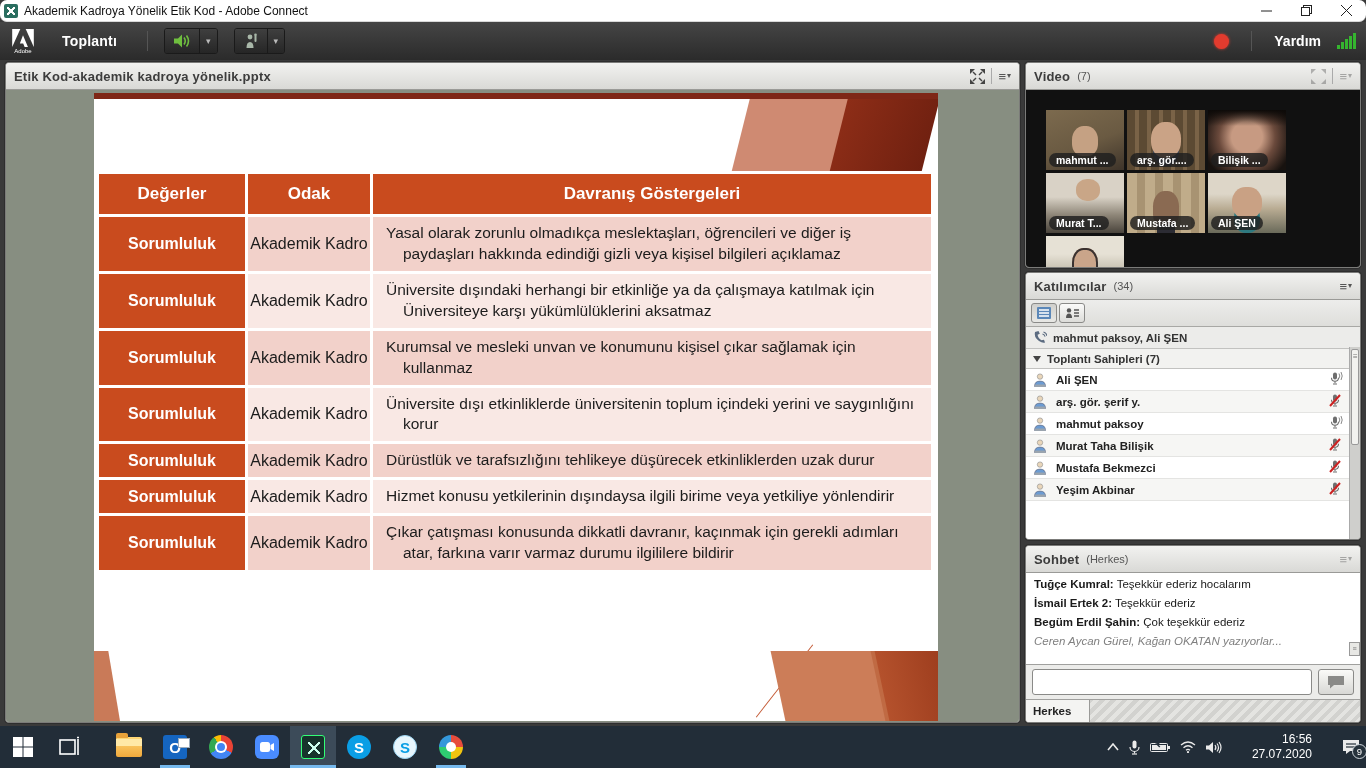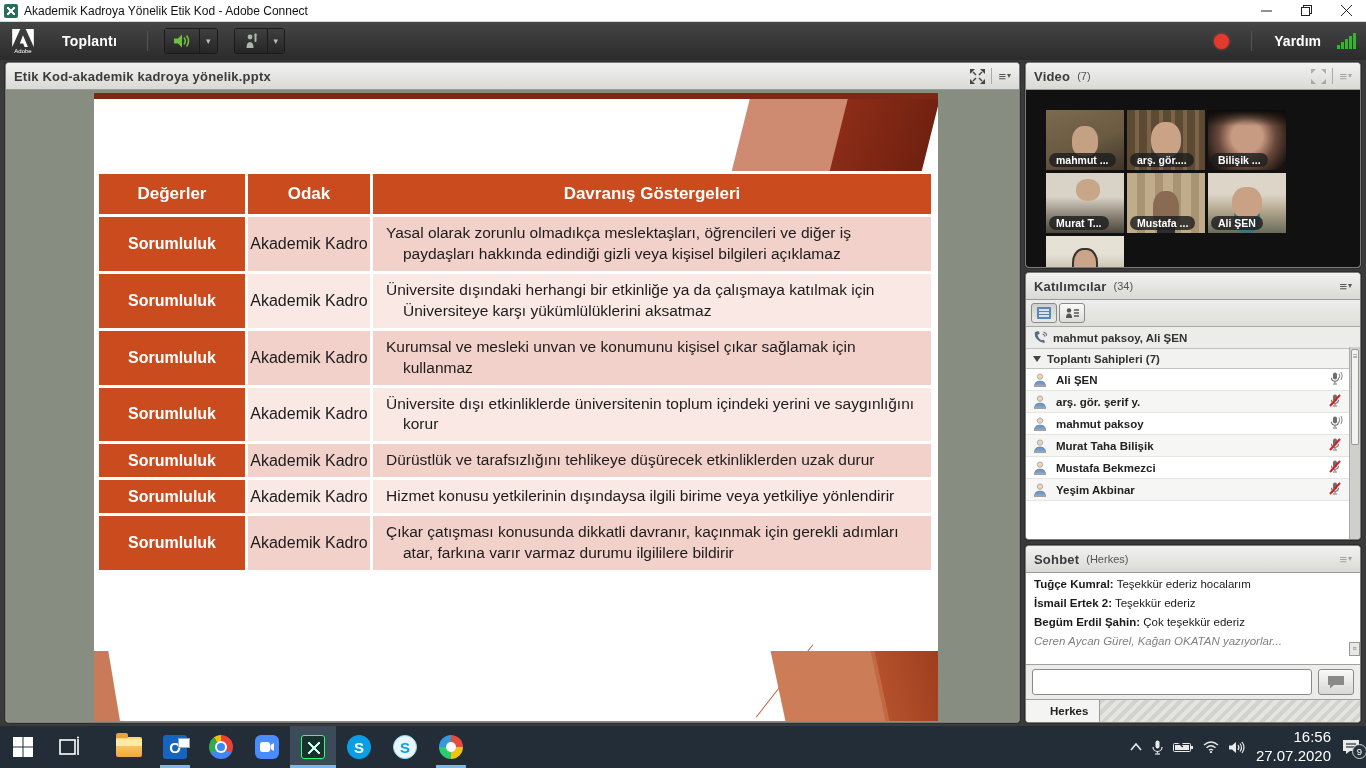--- a/index.html
+++ b/index.html
@@ -1,19 +1,19 @@
 <!DOCTYPE html>
 <html><head>
 <meta charset="utf-8">
 <style>
   * { margin:0; padding:0; box-sizing:border-box; }
   html,body { width:1366px; height:768px; overflow:hidden; font-family:"Liberation Sans", sans-serif; background:#3a3a3a; }
 
   
-  #titlebar { position:absolute; left:0; top:0; width:1366px; height:22px; background:#ffffff; display:flex; align-items:center; border-bottom:1px solid #d8d8d8; }
+  #titlebar { position:absolute; left:0; top:0; width:1366px; height:22px; background:#ffffff; display:flex; align-items:center; border-bottom:1px solid #d8d8d8;border-radius:7px; }
   #app-icon { width:14px; height:14px; margin:0 6px 0 4px; background:#2a6e60; border-radius:2px; position:relative; }
   #app-icon:before { content:""; position:absolute; left:3px; top:3px; width:8px; height:8px;
      background: linear-gradient(45deg, transparent 40%, #fff 40%, #fff 60%, transparent 60%),
                  linear-gradient(-45deg, transparent 40%, #fff 40%, #fff 60%, transparent 60%); }
   #window-title { font-size:12px; color:#111; }
   #win-controls { margin-left:auto; display:flex; height:100%; }
   .win-btn { width:40px; height:100%; display:flex; align-items:center; justify-content:center; font-size:12px; color:#222; }
   .win-btn svg { display:block; }
 
   
@@ -107,32 +107,32 @@
   #chat-pod { left:1025px; top:545px; width:336px; height:178px; }
   #chat-msgs { position:absolute; left:0; top:27px; right:0; height:92px; background:#fff; border-bottom:1px solid #a0a09e; padding:5px 8px 0; overflow:hidden; }
   .chat-line { font-size:11.5px; color:#1a1a1a; margin-bottom:7px; }
   .chat-line b { font-weight:bold; }
   #typing-line { font-size:11.5px; color:#808080; font-style:italic; }
   #chat-scroll-nub { position:absolute; right:0px; top:96px; width:11px; height:14px; background:#e8e8e5; border:1px solid #999; font-size:7px; color:#777; text-align:center; line-height:12px; }
   #chat-input-row { position:absolute; left:0; top:119px; right:0; height:34px; display:flex; align-items:center; padding:0 6px; gap:6px; background:#ececea; }
   #chat-input { flex:1; height:26px; border:1px solid #8a8a88; border-radius:3px; background:#fff; font-size:12px; padding:0 6px; font-family:"Liberation Sans",sans-serif; }
   #chat-send { width:36px; height:26px; border:1px solid #8a8a88; border-radius:3px; background:linear-gradient(#fafaf8,#d8d8d5); display:flex; align-items:center; justify-content:center; }
   #chat-tabs { position:absolute; left:0; top:153px; right:0; bottom:0; background:repeating-linear-gradient(135deg,#e4e4e1 0 4px,#d2d2cf 4px 8px); border-top:1px solid #a0a09e; }
-  #tab-herkes { position:absolute; left:0; top:0; width:74px; height:100%; background:#f4f4f2; border-right:1px solid #9a9a98; display:flex; align-items:center; padding-left:24px; font-size:11.5px; font-weight:bold; color:#222; }
+  #tab-herkes { position:absolute; left:0; top:0; width:64px; height:100%; background:#f4f4f2; border-right:1px solid #9a9a98; display:flex; align-items:center; padding-left:7px; font-size:11.5px; font-weight:bold; color:#222; }
 
   
   #taskbar { position:absolute; left:0; top:726px; width:1366px; height:42px; background:#222d38; display:flex; align-items:center; }
   .tb-ic { width:46px; height:42px; display:flex; align-items:center; justify-content:center; position:relative; }
   .tb-ic.running:after { content:""; position:absolute; left:8px; bottom:0; width:30px; height:3px; background:#76b9ed; }
   .tb-ic.active { background:#3c4b59; }
   .tb-ic.active:after { left:0; width:46px; }
   .tb-gap { width:14px; }
   #tray { margin-left:auto; display:flex; align-items:center; color:#eaeaea; padding-right:6px; gap:10px; }
   .tray-ic { display:flex; align-items:center; justify-content:center; }
-  #tray-clock { text-align:right; font-size:15px; line-height:1.25; color:#fff; margin:0 1px; }
+  #tray-clock { text-align:right; font-size:12px; line-height:1.25; color:#fff; margin:0 20px; }
   #notif { position:relative; }
   #notif-badge { position:absolute; right:-7px; bottom:-4px; width:15px; height:15px; border-radius:50%; background:#26323c; border:1px solid #cfd6dc; color:#fff; font-size:9.5px; display:flex; align-items:center; justify-content:center; }
 
   
   .ic-folder { width:26px; height:20px; background:linear-gradient(#ffd978,#f0a83c); border-radius:2px; position:relative; }
   .ic-folder:before { content:""; position:absolute; left:0; top:-4px; width:12px; height:5px; background:#e8a23a; border-radius:2px 2px 0 0; }
   .ic-folder:after { content:""; position:absolute; left:0; top:2px; width:26px; height:7px; background:#ffe9a8; }
   .ic-outlook { width:24px; height:24px; background:#1565c0; border-radius:3px; color:#fff; font-weight:bold; font-size:15px; display:flex; align-items:center; justify-content:center; position:relative; }
   .ic-outlook:after { content:""; position:absolute; right:-3px; top:3px; width:10px; height:8px; background:#fff; border:1px solid #9ab; }
   .ic-chrome { width:24px; height:24px; border-radius:50%; background:conic-gradient(#ea4335 0 33%, #4285f4 33% 66%, #34a853 66% 90%, #fbbc05 90% 100%); position:relative; }

